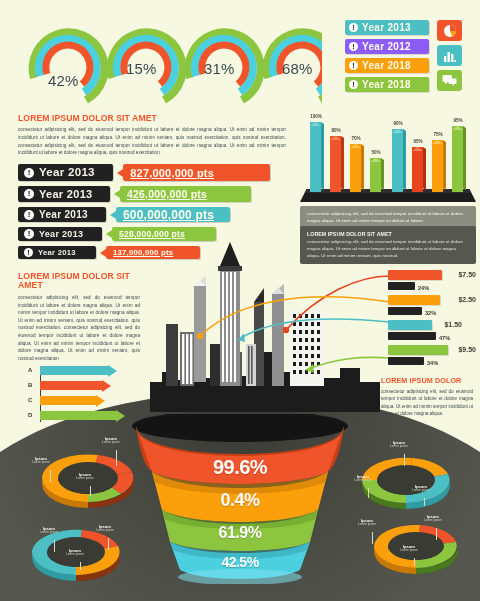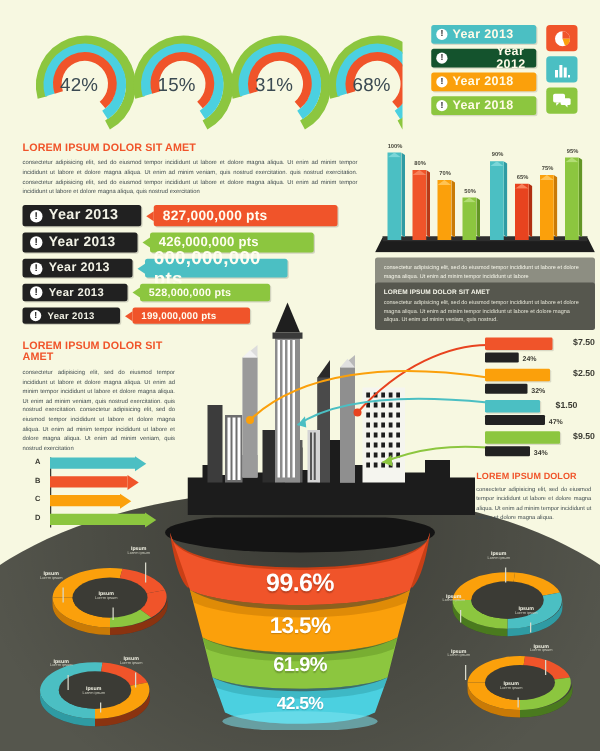--- a/index.html
+++ b/index.html
@@ -82,21 +82,21 @@
     font-size:8px;color:#111;font-weight:bold;line-height:1;
   }
   .row-year{color:#f2f2e6;font-weight:bold;margin-left:5px;line-height:1;letter-spacing:.3px;}
   .row-arrow{
     width:0;height:0;border-top:4px solid transparent;border-bottom:4px solid transparent;
     margin-left:4px;flex:0 0 auto;
   }
   .row-val{
     border-radius:2px;display:flex;align-items:center;padding-left:7px;
     color:#fffdf0;font-weight:bold;box-sizing:border-box;
-    box-shadow:1px 1px 0 rgba(0,0,0,.15);letter-spacing:.2px;
+    box-shadow:1px 1px 0 rgba(0,0,0,.15);letter-spacing:.2px;text-decoration:underline;
   }
 
   
   .barchart{left:300px;top:116px;width:176px;height:86px;}
   .bar-col{position:absolute;bottom:10px;width:13px;}
   .bar-front{width:11px;position:absolute;bottom:0;left:0;}
   .bar-top{position:absolute;left:0;width:11px;height:4px;}
   .bar-side{position:absolute;left:11px;bottom:2px;width:3px;}
   .bar-pct{
     position:absolute;width:30px;text-align:center;left:-9px;
@@ -189,32 +189,32 @@
         <path d="M168 62 A36 36 0 1 1 220 84" fill="none" stroke="#8cc63f" stroke-width="8"></path>
         <path d="M174 60 A29 29 0 1 1 218 76" fill="none" stroke="#4bd0e0" stroke-width="8"></path>
         <path d="M181 58 A22 22 0 1 1 216 68" fill="none" stroke="#f0542a" stroke-width="7"></path>
       </g>
       <g>
         <path d="M246 62 A36 36 0 1 1 298 84" fill="none" stroke="#8cc63f" stroke-width="8"></path>
         <path d="M252 60 A29 29 0 1 1 296 76" fill="none" stroke="#4bd0e0" stroke-width="8"></path>
         <path d="M259 58 A22 22 0 1 1 294 68" fill="none" stroke="#f0542a" stroke-width="7"></path>
       </g>
     </svg>
-    <div class="ring-label" style="left:26px;top:44px;">42%</div>
+    <div class="ring-label" style="left:26px;top:56px;">42%</div>
     <div class="ring-label" style="left:104px;top:44px;">15%</div>
     <div class="ring-label" style="left:182px;top:44px;">31%</div>
     <div class="ring-label" style="left:260px;top:44px;">68%</div>
   </div>
 
   <div class="abs legend">
     <div class="legend-item" style="background:#4bbfc3;">
       <span class="legend-dot">!</span>
       <span class="legend-txt">Year 2013</span>
     </div>
-    <div class="legend-item" style="background:#14532d;gap:35px;">
+    <div class="legend-item" style="background:#8b5cf6;">
       <span class="legend-dot">!</span>
       <span class="legend-txt">Year 2012</span>
     </div>
     <div class="legend-item" style="background:#fba00b;">
       <span class="legend-dot">!</span>
       <span class="legend-txt">Year 2018</span>
     </div>
     <div class="legend-item" style="background:#8cc63f;">
       <span class="legend-dot">!</span>
       <span class="legend-txt">Year 2018</span>
@@ -268,37 +268,37 @@
       </div>
       <div class="row-arrow" style="border-right:6px solid #8cc63f;"></div>
       <div class="row-val" style="width:131px;height:16px;background:#8cc63f;font-size:10.5px;">426,000,000 pts</div>
     </div>
     <div class="row">
       <div class="row-tag" style="width:88px;height:15px;">
         <span class="row-dot">!</span>
         <span class="row-year" style="font-size:10px;">Year 2013</span>
       </div>
       <div class="row-arrow" style="border-right:6px solid #4bbfc3;"></div>
-      <div class="row-val" style="width:114px;height:15px;background:#4bbfc3;font-size:15px;">600,000,000 pts</div>
+      <div class="row-val" style="width:114px;height:15px;background:#4bbfc3;font-size:12px;">600,000,000 pts</div>
     </div>
     <div class="row">
       <div class="row-tag" style="width:84px;height:14px;">
         <span class="row-dot">!</span>
         <span class="row-year" style="font-size:9px;">Year 2013</span>
       </div>
       <div class="row-arrow" style="border-right:6px solid #8cc63f;"></div>
       <div class="row-val" style="width:104px;height:14px;background:#8cc63f;font-size:8.6px;">528,000,000 pts</div>
     </div>
     <div class="row">
       <div class="row-tag" style="width:78px;height:13px;">
         <span class="row-dot" style="width:9px;height:9px;font-size:7px;">!</span>
         <span class="row-year" style="font-size:7.6px;">Year 2013</span>
       </div>
       <div class="row-arrow" style="border-right:6px solid #f0542a;"></div>
-      <div class="row-val" style="width:94px;height:13px;background:#f0542a;font-size:7.8px;">199,000,000 pts</div>
+      <div class="row-val" style="width:94px;height:13px;background:#f0542a;font-size:7.8px;">137,000,000 pts</div>
     </div>
   </div>
 
   <div class="abs barchart">
     <div class="plinth"></div>
     <div class="plinth-top"></div>
 
     <div class="bar-col" style="left:10px;height:70px;">
       <div class="bar-pct" style="top:-8px;">100%</div>
       <div class="bar-front" style="height:70px;background:#4bbfc3;"></div>
@@ -533,21 +533,21 @@
       <path d="M20 58 C36 66 76 70 108 70 C140 70 180 66 196 58 L193 68 C176 76 140 80 108 80 C76 80 40 76 23 68 Z" fill="#c97a06" opacity=".55"></path>
 
       <path d="M30 96 C48 106 78 110 108 110 C138 110 168 106 186 96 L178 128 C164 134 138 137 108 137 C78 137 52 134 38 128 Z" fill="#8cc63f"></path>
       <path d="M30 96 C46 104 78 108 108 108 C138 108 170 104 186 96 L183 105 C168 112 138 115 108 115 C78 115 48 112 33 105 Z" fill="#639625" opacity=".5"></path>
 
       <path d="M38 128 C54 136 80 139 108 139 C136 139 162 136 178 128 L168 156 C156 162 134 165 108 165 C82 165 60 162 48 156 Z" fill="#4bd0e0"></path>
       <path d="M38 128 C52 134 80 137 108 137 C136 137 164 134 178 128 L175 136 C161 142 134 145 108 145 C82 145 55 142 41 136 Z" fill="#2f9ba3" opacity=".45"></path>
       <ellipse cx="108" cy="163" rx="62" ry="8" fill="#7de2ef" opacity=".55"></ellipse>
     </svg>
     <div class="fn-txt" style="top:42px;font-size:20px;">99.6%</div>
-    <div class="fn-txt" style="top:76px;font-size:18px;">13.5%</div>
+    <div class="fn-txt" style="top:76px;font-size:18px;">0.4%</div>
     <div class="fn-txt" style="top:110px;font-size:16px;">61.9%</div>
     <div class="fn-txt" style="top:140px;font-size:14px;">42.5%</div>
   </div>
 
   <div class="abs" style="left:26px;top:440px;width:130px;height:150px;">
     <svg width="130" height="150" viewBox="0 0 130 150">
       <g>
         <ellipse cx="62" cy="44" rx="46" ry="24" fill="#2b2b2b" opacity=".45"></ellipse>
         <path d="M16 38 A46 24 0 0 0 62 62 L62 68 A46 24 0 0 1 16 44 Z" fill="#c97a06"></path>
         <path d="M62 62 A46 24 0 0 0 108 38 L108 44 A46 24 0 0 1 62 68 Z" fill="#8a3310"></path>

